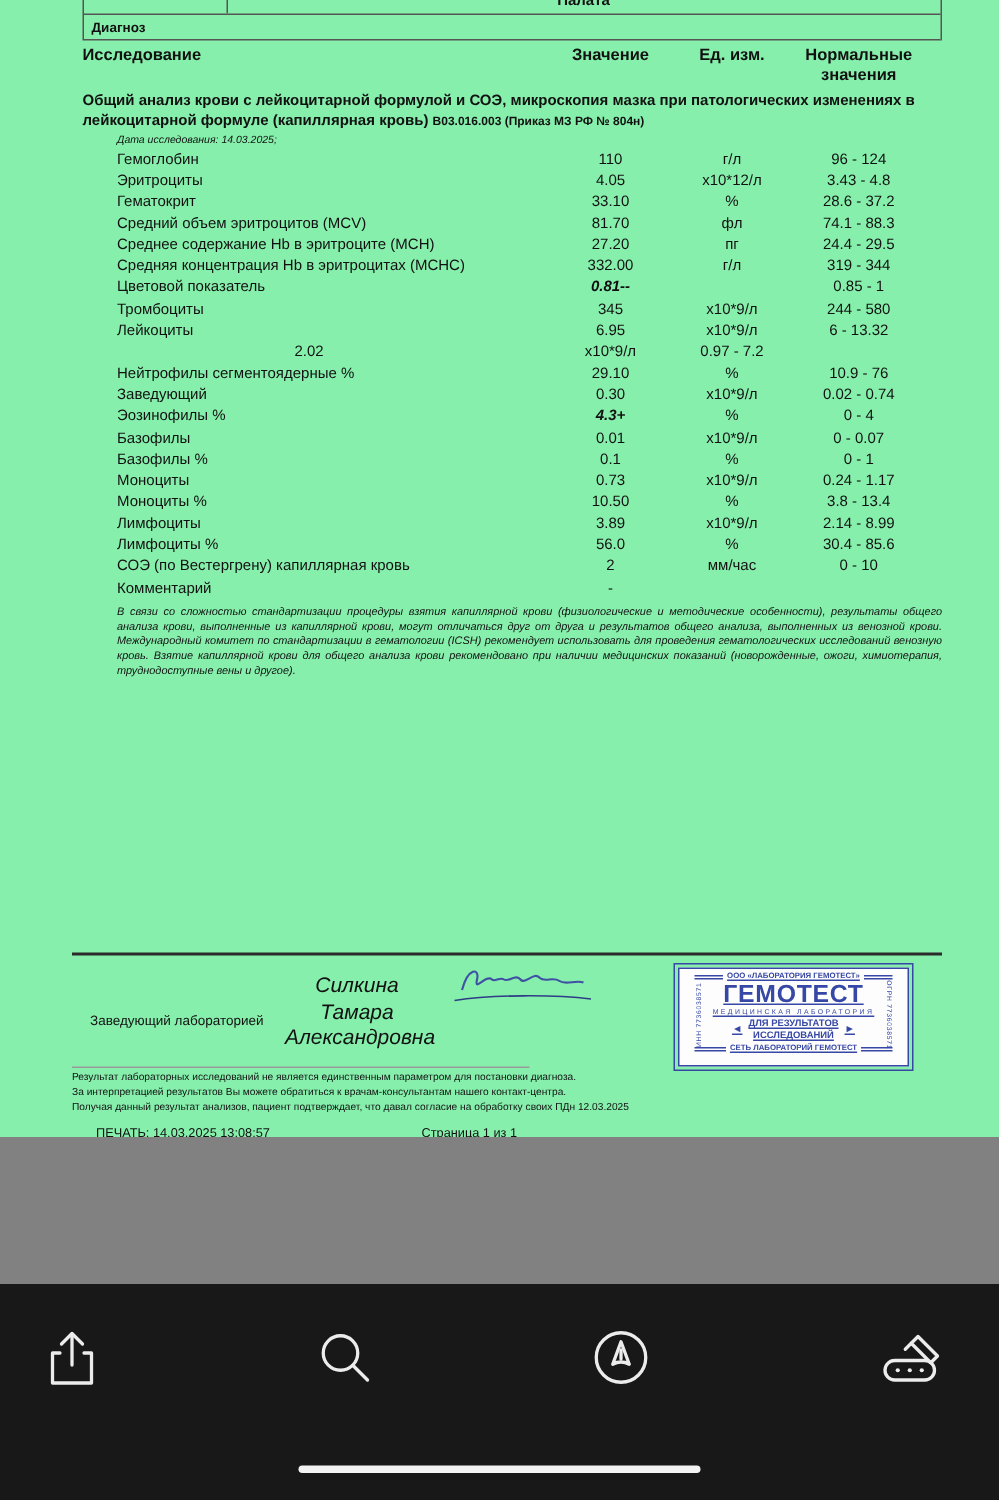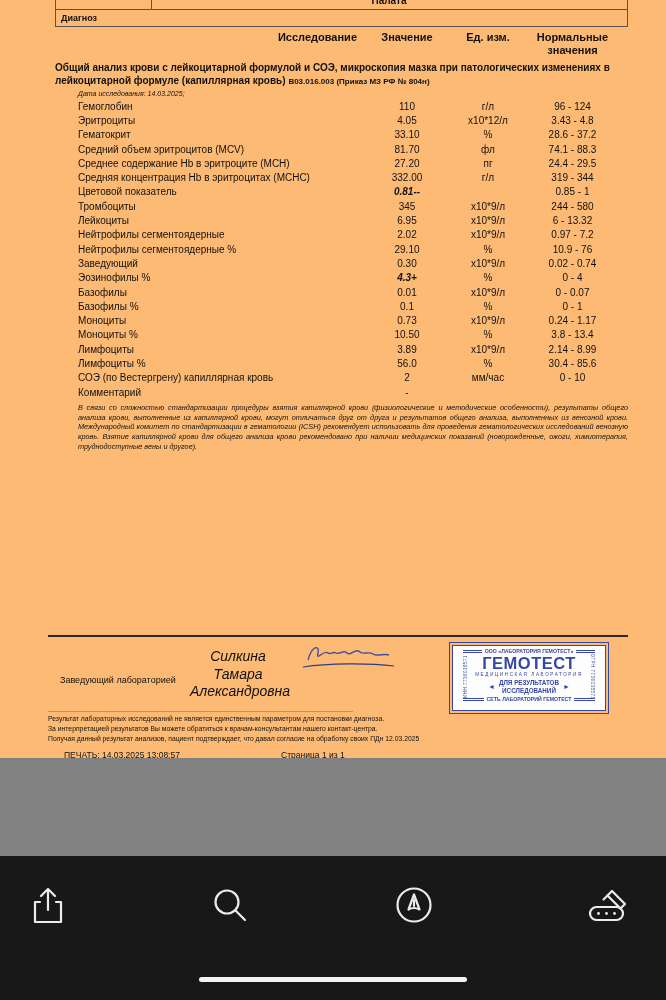--- a/index.html
+++ b/index.html
@@ -2,31 +2,31 @@
 <html><head>
 <meta charset="utf-8">
 <style>
   html,body{margin:0;padding:0;}
   body{
     width:666px;height:1000px;position:relative;overflow:hidden;
     background:#818181;font-family:"Liberation Sans",sans-serif;
     -webkit-font-smoothing:antialiased;
   }
   
-  .document{position:absolute;top:0;left:0;width:666px;height:827px;background:#fdba74;color:#111;}
+  .document{position:absolute;top:0;left:0;width:666px;height:827px;background:#86efac;color:#111;}
 
   .top-frag{position:absolute;left:55px;top:0;width:571px;border-left:1px solid #555;border-right:1px solid #555;}
   .palata-row{height:9px;border-bottom:1px solid #555;overflow:hidden;position:relative;}
   .palata-row::before{content:'';position:absolute;left:95px;top:0;bottom:0;width:1px;background:#555;}
   .palata-label{position:absolute;left:95px;right:0;top:-5px;text-align:center;font-size:10px;font-weight:bold;}
   .diagnoz-row{height:17px;border-bottom:1px solid #555;font-size:9px;font-weight:bold;padding:3px 0 0 5px;box-sizing:border-box;}
 
   .grid4{display:grid;grid-template-columns:302px 100px 62px 107px;}
   .thead{position:absolute;left:55px;top:31px;width:571px;font-weight:bold;font-size:11px;text-align:center;line-height:1.15;}
-  .thead .h-study{text-align:right;}
+  .thead .h-study{text-align:left;}
 
   .title{position:absolute;left:55px;top:62px;width:573px;font-size:10px;font-weight:bold;line-height:1.28;}
   .title .code{font-size:8px;}
   .date-line{position:absolute;left:78px;top:90px;font-size:7px;font-style:italic;}
 
   .rows{position:absolute;left:55px;top:99px;width:571px;font-size:10px;}
   .trow{display:grid;grid-template-columns:302px 100px 62px 107px;height:14.3px;align-items:center;}
   .c-name{padding-left:23px;white-space:nowrap;overflow:hidden;}
   .c-val,.c-unit,.c-range{text-align:center;}
   .abn{font-weight:bold;font-style:italic;}
@@ -35,21 +35,21 @@
 
   .sig-divider{position:absolute;left:48px;top:635px;width:580px;height:2px;background:#2b2b2b;}
 
   .doctor{position:absolute;left:190px;top:648px;width:96px;text-align:center;font-size:14px;line-height:1.25;font-style:italic;}
   .position-label{position:absolute;left:48px;top:675px;font-size:9px;margin-left:12px;}
   .signature{position:absolute;left:298px;top:641px;width:100px;height:34px;}
 
   
   .stamp{position:absolute;left:452px;top:645px;width:154px;height:66px;
     border:1.5px solid #3747a5;outline:1.5px solid #3747a5;outline-offset:2.5px;
-    color:#3747a5;box-sizing:border-box;padding:2px 10px 0 10px;text-align:center;background:#fdfdfd;}
+    color:#3747a5;box-sizing:border-box;padding:2px 10px 0 10px;text-align:center;background:#fdfdfd;text-decoration:underline;}
   .stamp-top,.stamp-bottom{display:flex;align-items:center;gap:3px;font-size:5.2px;font-weight:bold;white-space:nowrap;}
   .stamp-top::before,.stamp-top::after,.stamp-bottom::before,.stamp-bottom::after{
     content:'';flex:1;border-top:1px solid #3747a5;border-bottom:1px solid #3747a5;height:1px;}
   .stamp-brand{font-size:16.5px;font-weight:bold;letter-spacing:0.5px;line-height:1.05;margin-top:1px;}
   .stamp-sub{font-size:4.6px;letter-spacing:1.6px;}
   .stamp-purpose{display:flex;align-items:center;justify-content:center;gap:4px;margin-top:2px;}
   .stamp-purpose .arr{font-size:7px;}
   .purpose-lines{display:flex;flex-direction:column;font-size:6.3px;font-weight:bold;line-height:1.2;}
   .stamp-bottom{margin-top:2px;}
   .stamp-side{position:absolute;font-size:4.5px;letter-spacing:0.5px;white-space:nowrap;}
@@ -147,21 +147,20 @@
         <span class="c-unit">х10*9/л</span>
         <span class="c-range">244 - 580</span>
       </div>
       <div class="trow">
         <span class="c-name">Лейкоциты</span>
         <span class="c-val">6.95</span>
         <span class="c-unit">х10*9/л</span>
         <span class="c-range">6 - 13.32</span>
       </div>
       <div class="trow">
-        <span class="c-name">Нейтрофилы сегментоядерные</span>
         <span class="c-val">2.02</span>
         <span class="c-unit">х10*9/л</span>
         <span class="c-range">0.97 - 7.2</span>
       </div>
       <div class="trow">
         <span class="c-name">Нейтрофилы сегментоядерные %</span>
         <span class="c-val">29.10</span>
         <span class="c-unit">%</span>
         <span class="c-range">10.9 - 76</span>
       </div>

